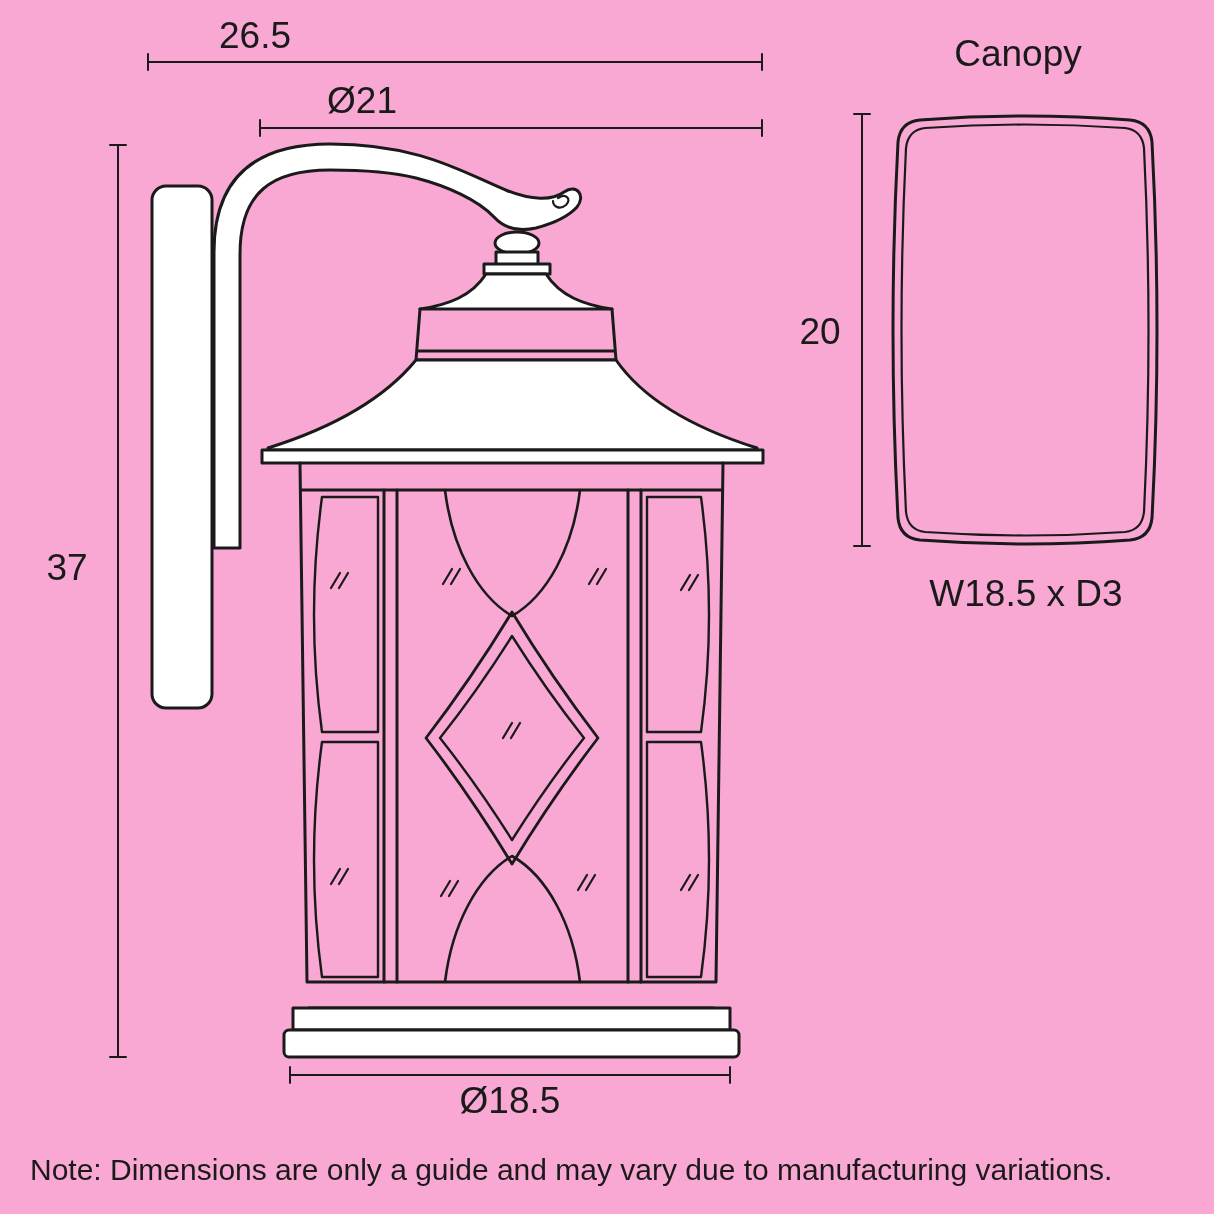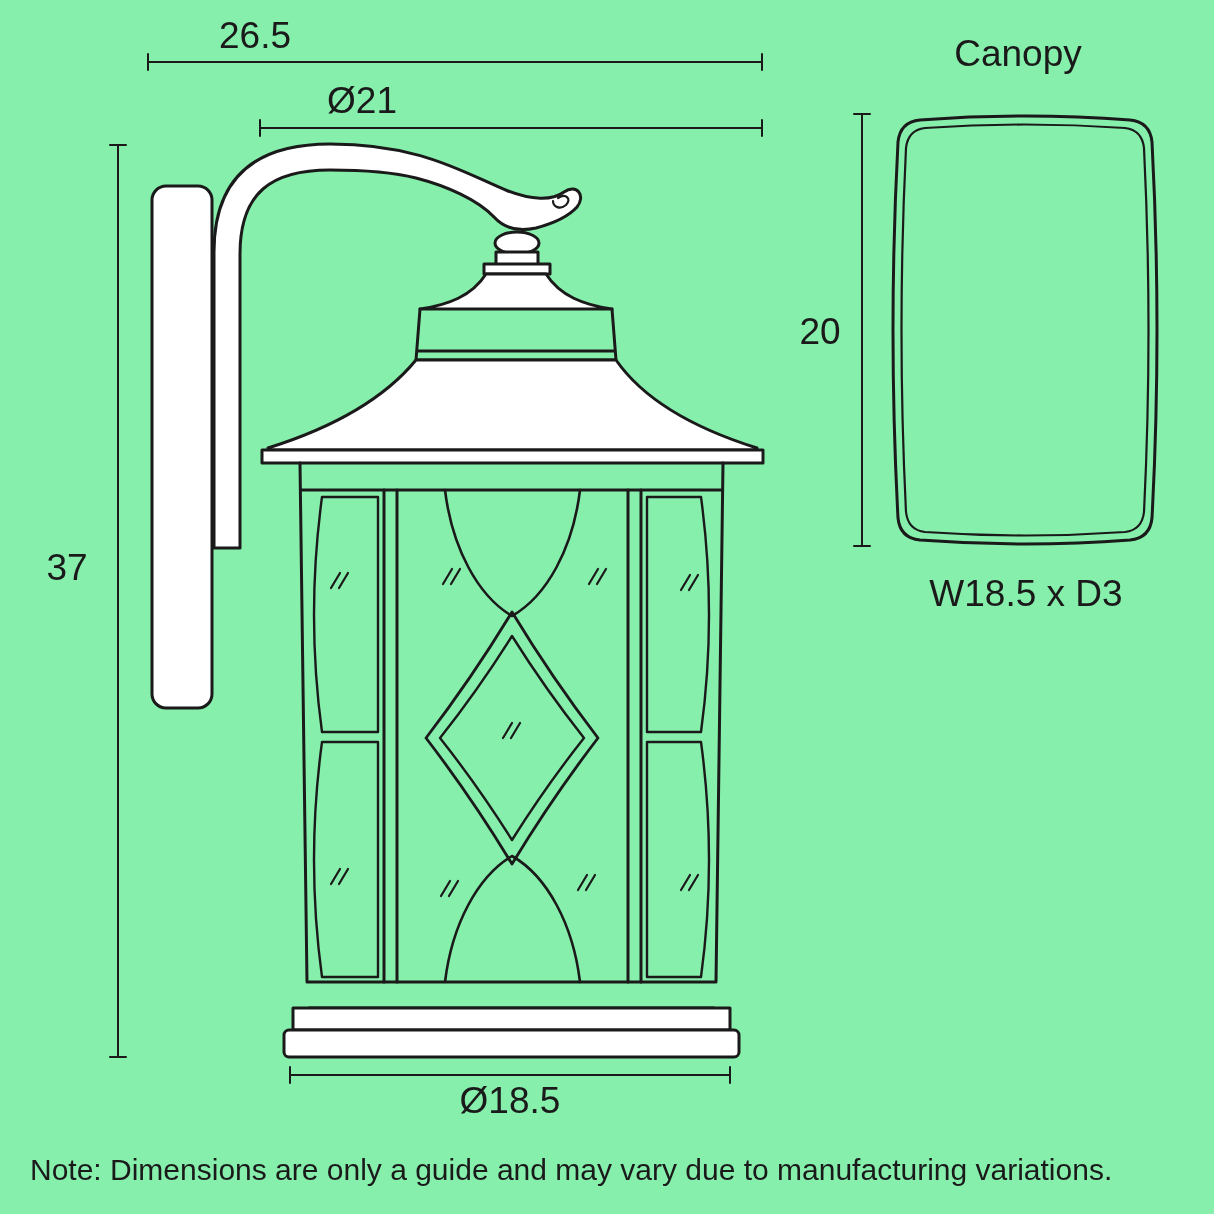--- a/index.html
+++ b/index.html
@@ -1,20 +1,20 @@
 <!DOCTYPE html>
 <html><head>
 <meta charset="utf-8">
 <style>
   html, body { margin: 0; padding: 0; background: #ffffff; }
   .canvas {
     position: relative;
     width: 1214px;
     height: 1214px;
-    background: #86efac;
+    background: #f9a8d4;
     overflow: hidden;
     font-family: "Liberation Sans", sans-serif;
   }
   svg { display: block; }
   .ink { stroke: #1a1a1a; }
   .label {
     font-family: "Liberation Sans", sans-serif;
     font-size: 37px;
     fill: #1a1a1a;
   }

